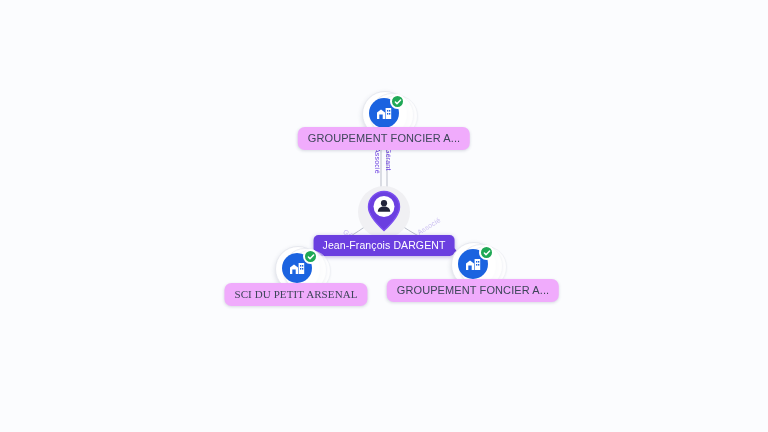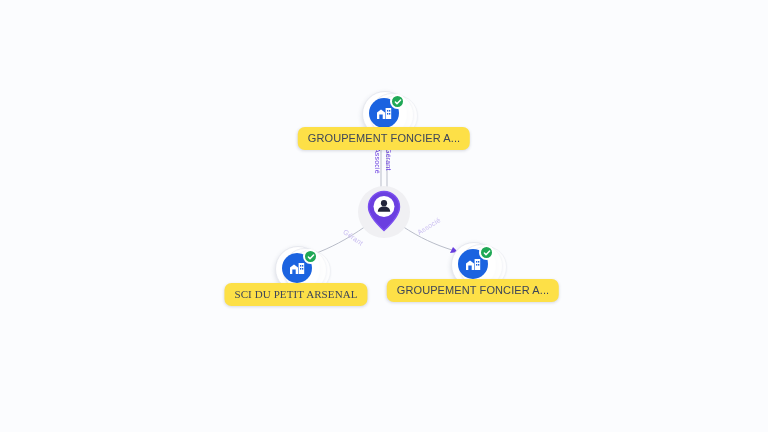--- a/index.html
+++ b/index.html
@@ -79,21 +79,21 @@
     left: -17px; top: -22px;
     width: 34px; height: 42px;
   }
   .pin svg { display:block; }
 
   
   .caption {
     position: absolute;
     transform: translateX(-50%);
     white-space: nowrap;
-    background: #fde047;
+    background: #f0abfc;
     color: #3d4559;
     font-size: 11px;
     letter-spacing: .1px;
     padding: 5px 10px 6px 10px;
     border-radius: 7px;
     box-shadow: 0 1px 3px rgba(40,50,90,0.17);
   }
   .caption.selected {
     background: #6b3fe0;
     color: #ffffff;
@@ -170,20 +170,21 @@
                  C21.4 36.5 32.5 25.3 32.5 17 C32.5 8.4 25.6 1.5 17 1.5 Z" fill="#6b3fe0" stroke="#7b4ef0" stroke-width="1.4"></path>
         <circle cx="17" cy="16.5" r="10.5" fill="#ffffff"></circle>
         <g>
           <circle cx="17" cy="13.2" r="3.1" fill="#21243a"></circle>
           <path d="M10.8 21.8 C10.8 18.2 13.6 16.4 17 16.4
                    C20.4 16.4 23.2 18.2 23.2 21.8 Z" fill="#21243a"></path>
         </g>
       </svg>
     </div>
   </div>
+  <div class="caption selected" style="left:384px; top:235px;">Jean-François DARGENT</div>
 
   <div class="node" style="left:297px; top:268px;">
     <div class="stack s1"></div>
     <div class="stack s2"></div>
     <div class="stack s3"></div>
     <div class="disc">
       <svg width="17" height="16" viewBox="0 0 17 16">
         <path d="M1 14 V7.5 L5 4.5 L9 7.5 V14 Z" fill="#ffffff"></path>
         <rect x="9.6" y="3" width="5.6" height="11" fill="#ffffff"></rect>
         <rect x="11" y="5" width="1.3" height="1.6" fill="#1b63e0"></rect>

